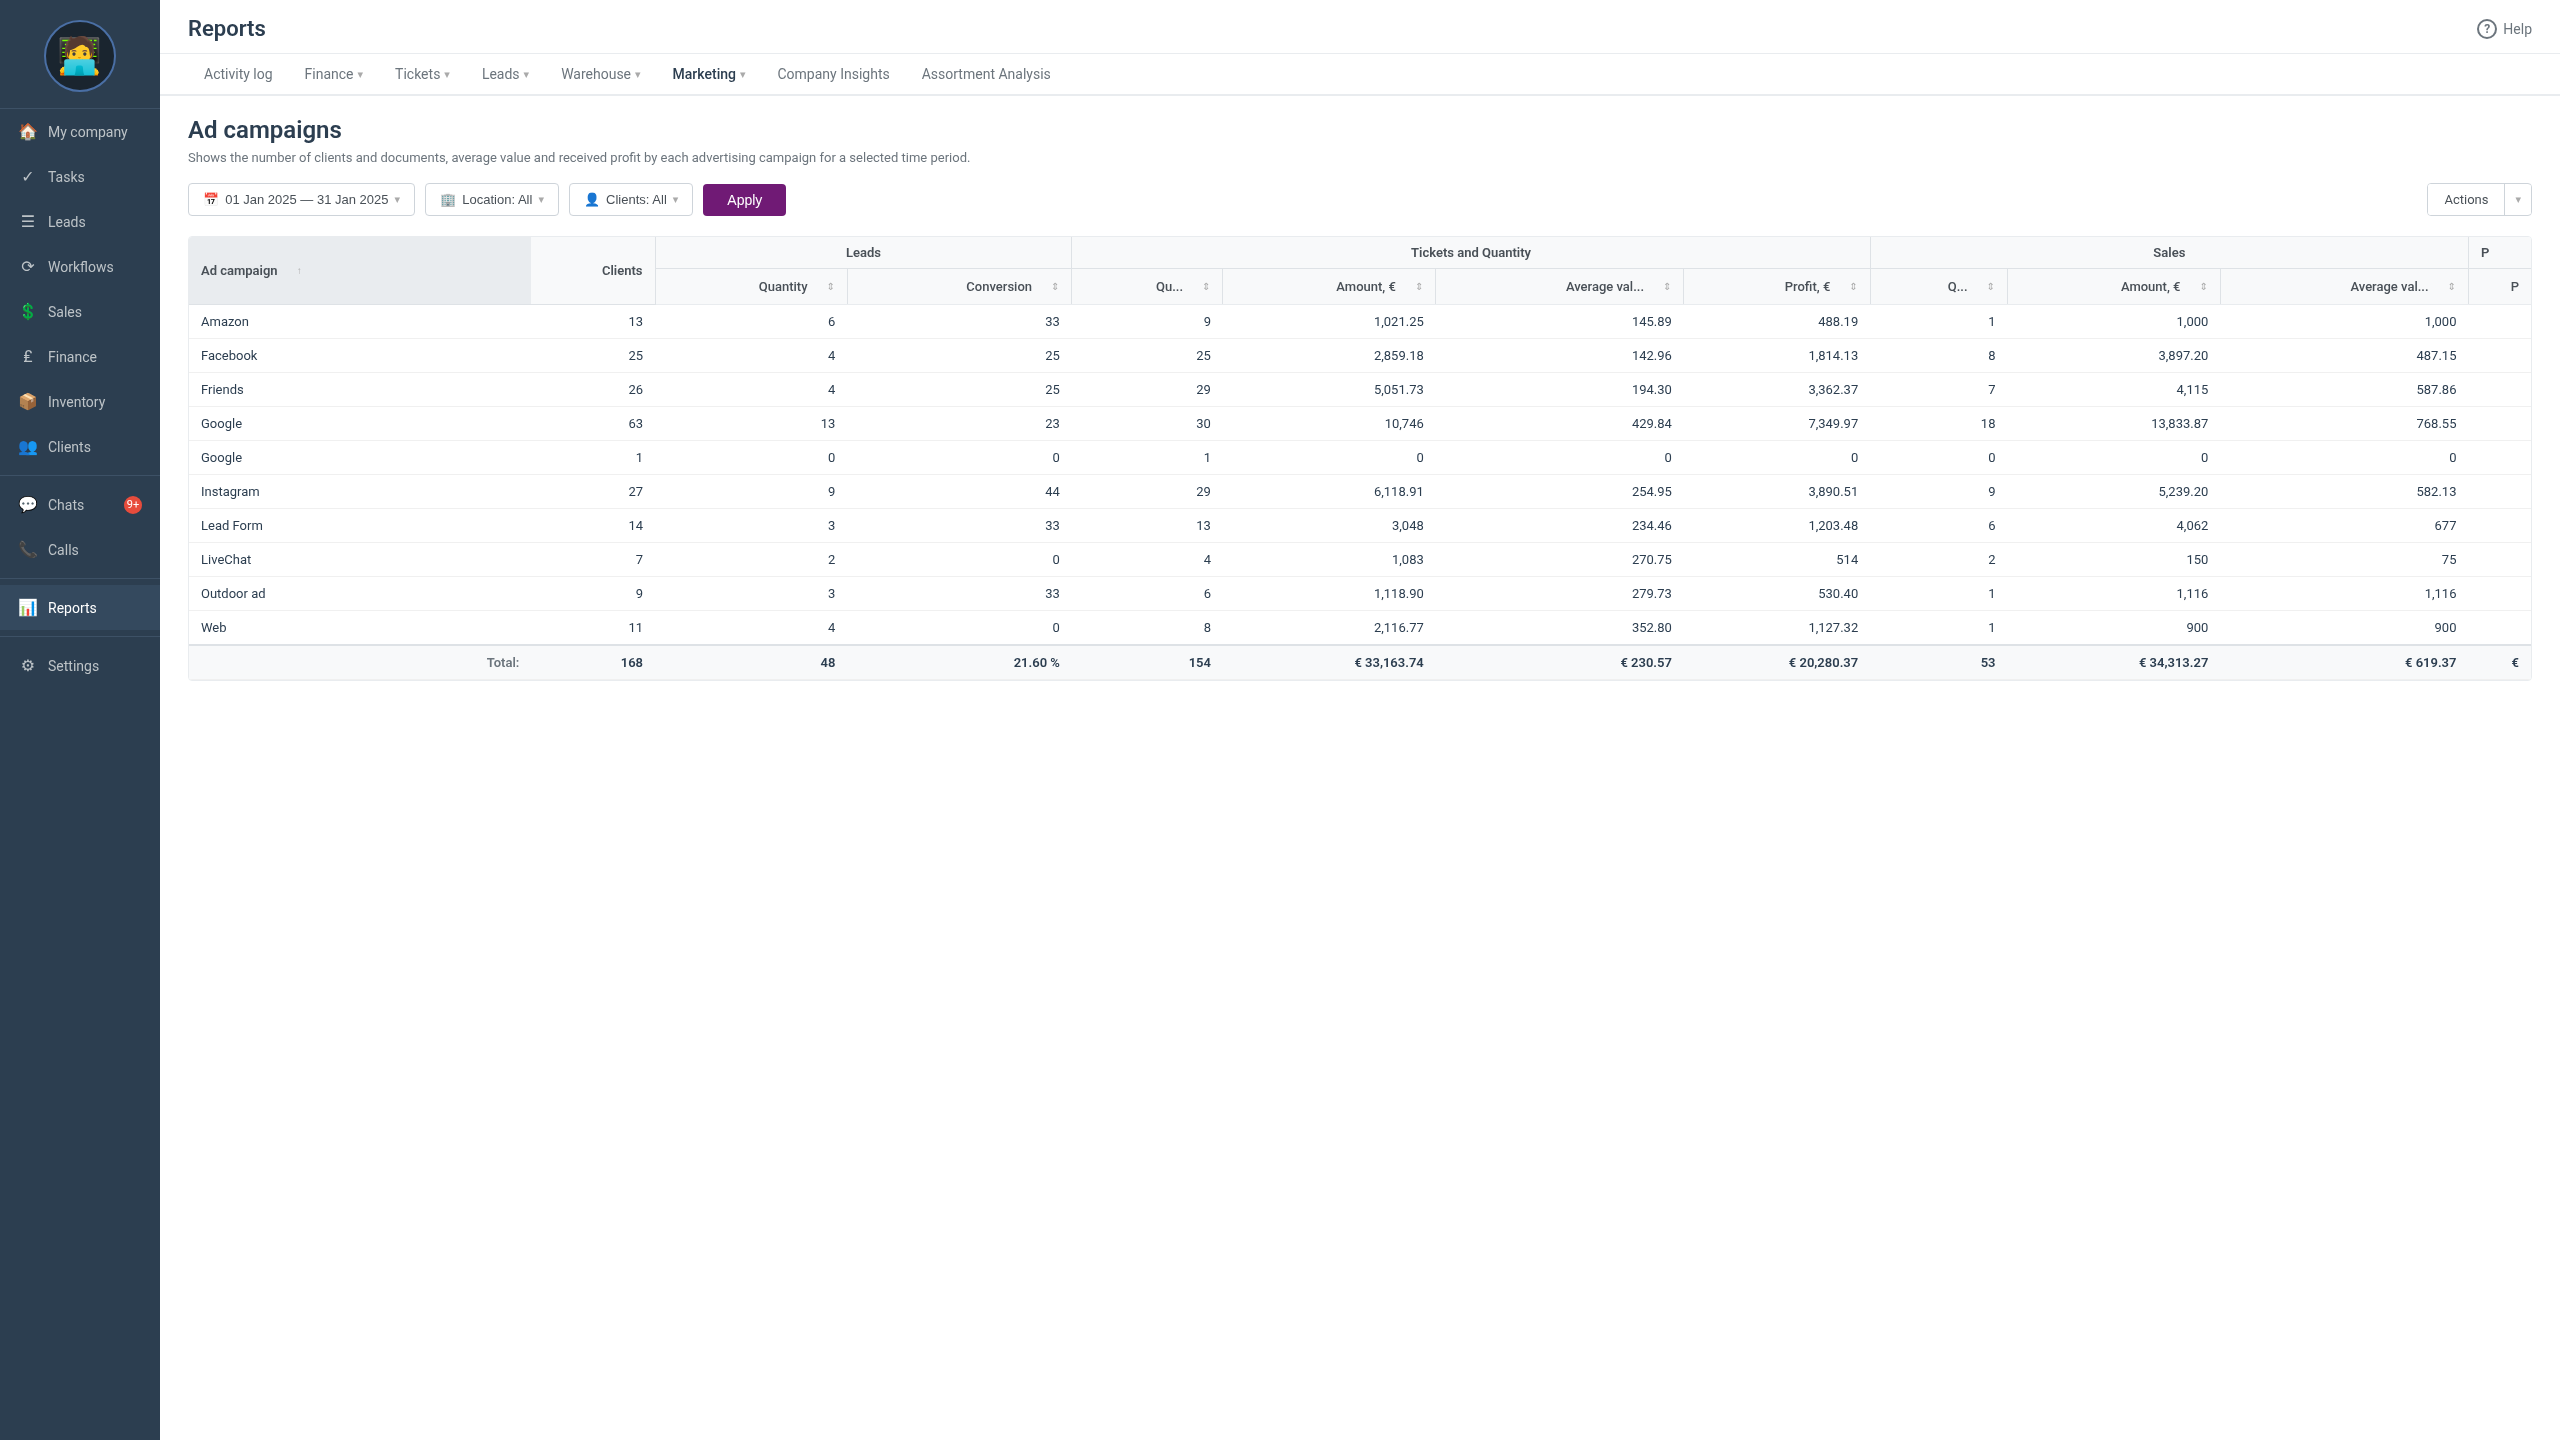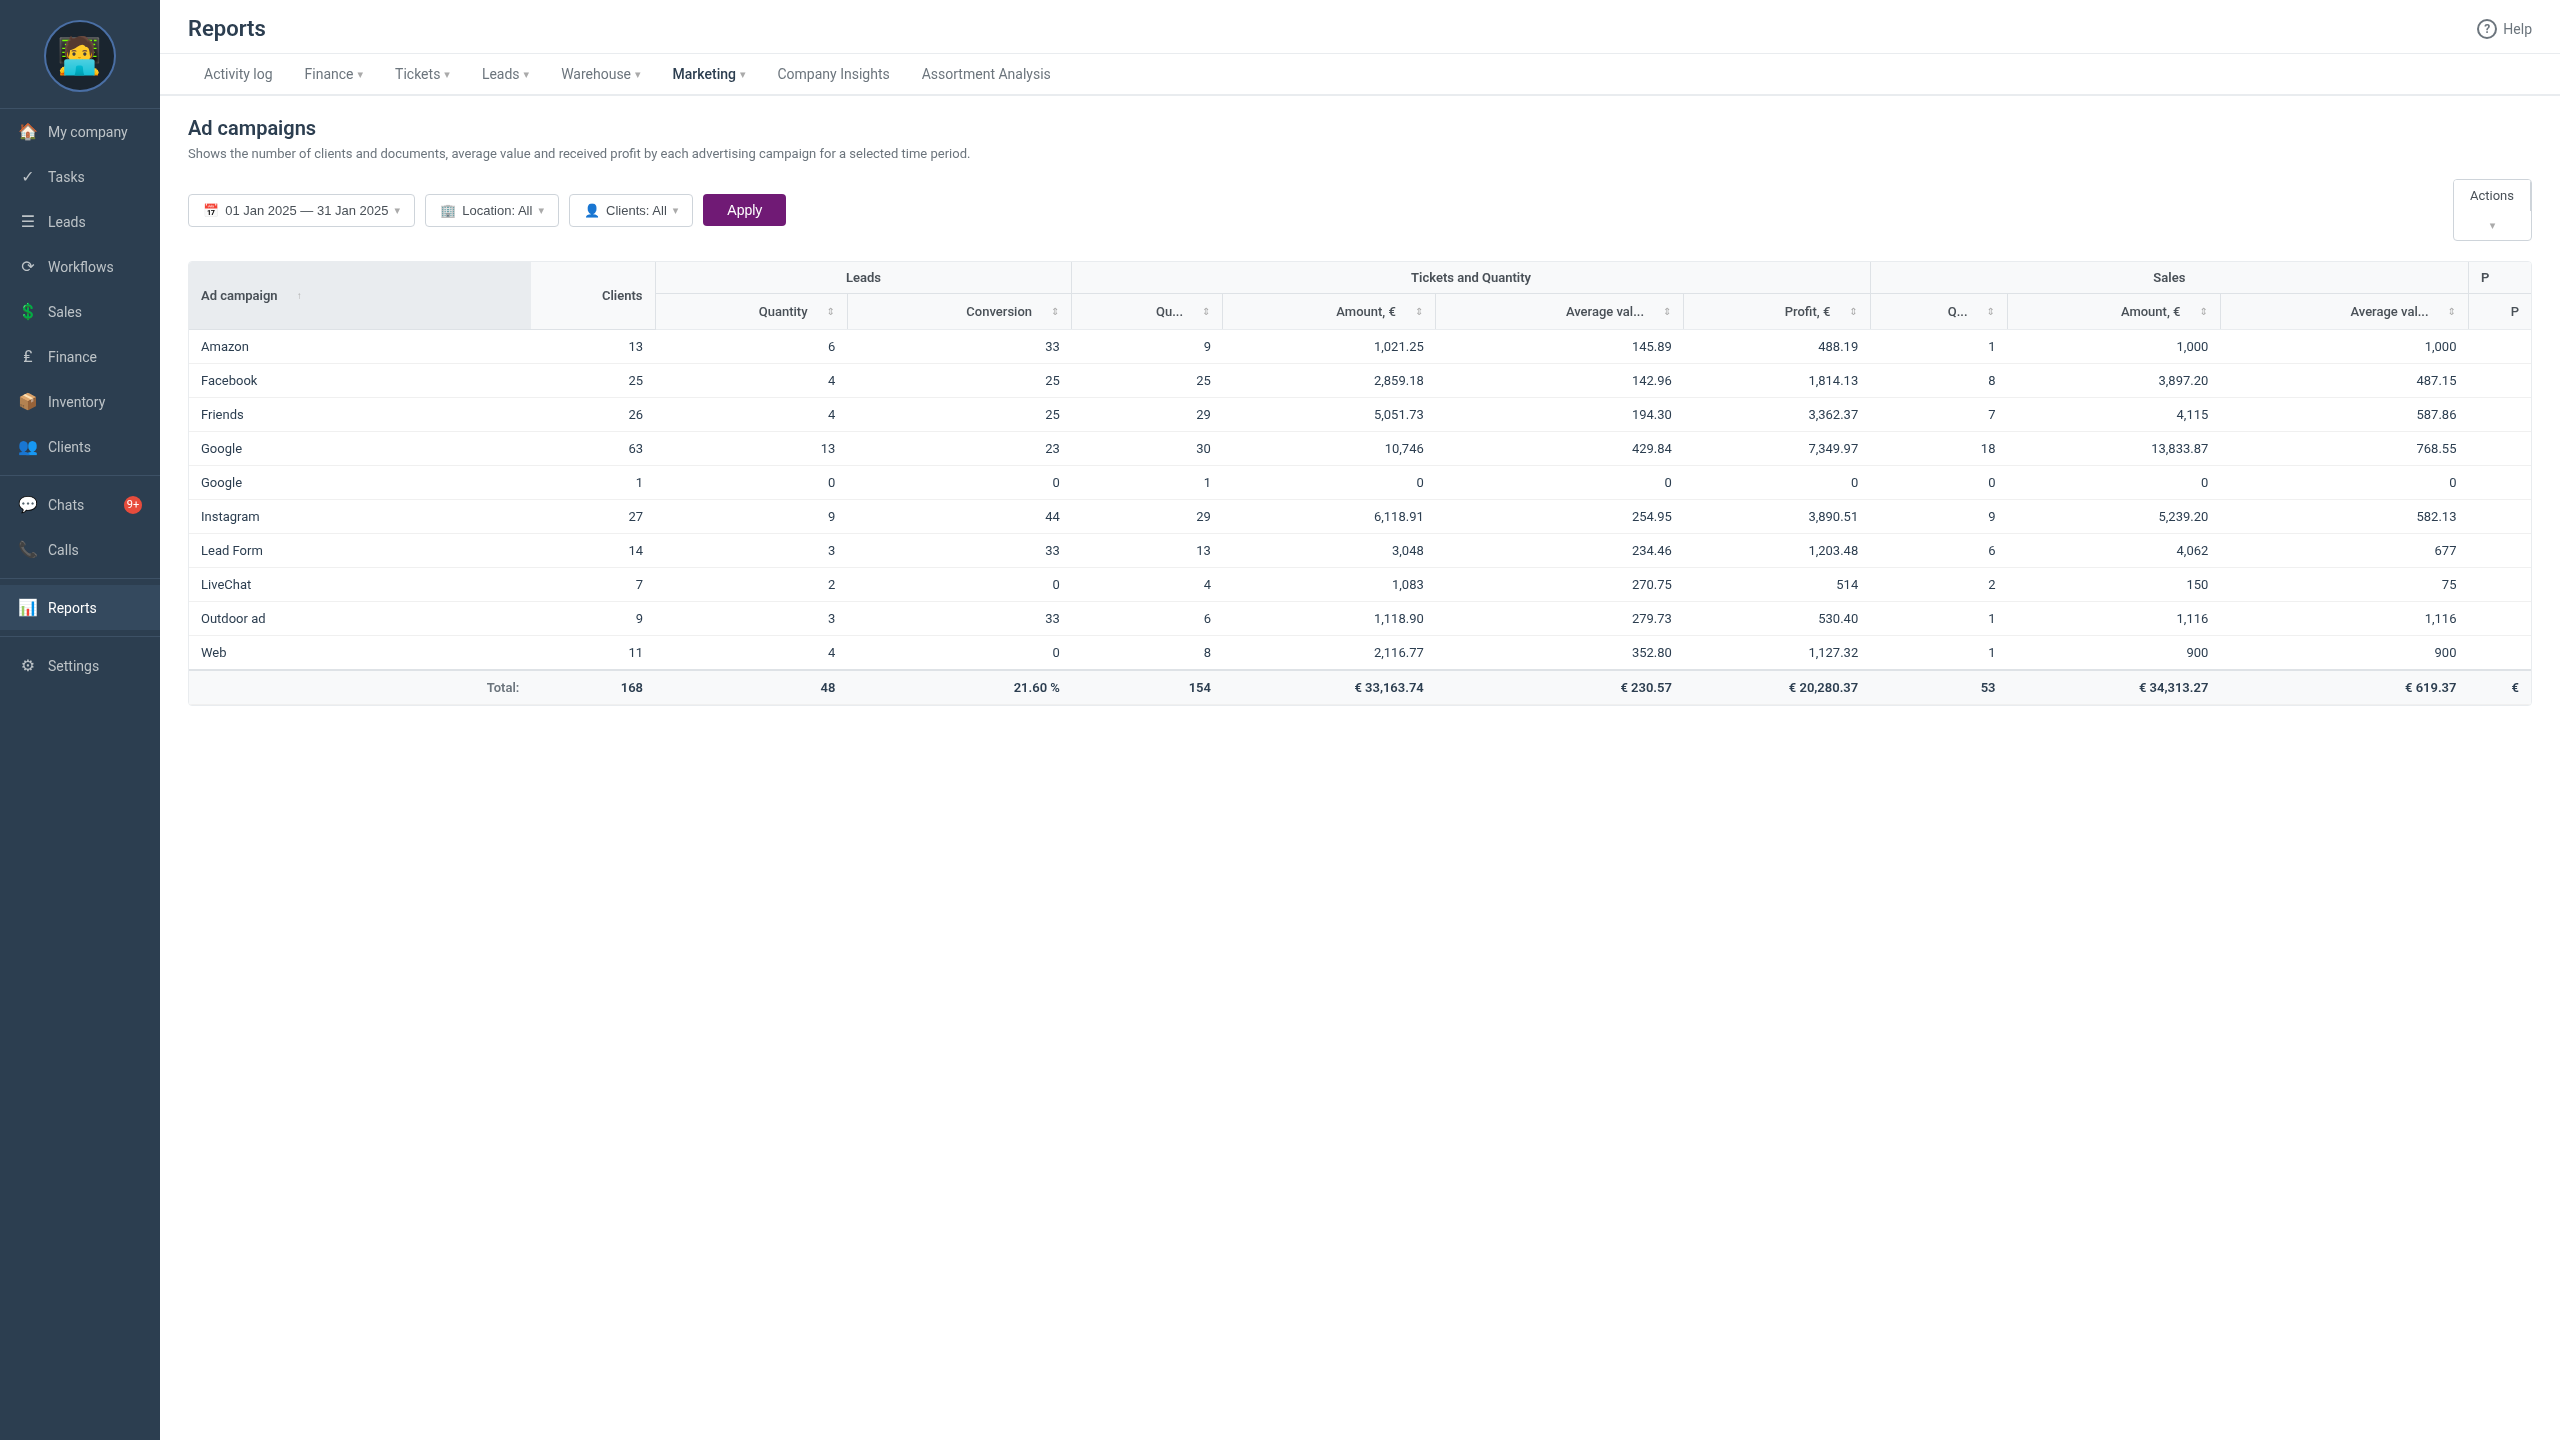--- a/index.html
+++ b/index.html
@@ -134,21 +134,21 @@
     }
     .tab-arrow { font-size: 11px; color: #aaa; }
 
     
     .content {
       flex: 1;
       overflow-y: auto;
       padding: 20px 28px;
     }
     .section-title {
-      font-size: 20px;
+      font-size: 24px;
       font-weight: 600;
       color: #2c3e50;
       margin-bottom: 6px;
     }
     .section-desc {
       font-size: 13px;
       color: #6c757d;
       margin-bottom: 18px;
     }
 
@@ -183,21 +183,20 @@
       font-size: 14px;
       font-weight: 500;
     }
     .spacer { flex: 1; }
     .actions-btn {
       display: flex;
       align-items: center;
       border: 1px solid #ced4da;
       border-radius: 4px;
       overflow: hidden;
-      flex-direction: column;
     }
     .actions-main {
       padding: 8px 16px;
       background: #fff;
       cursor: pointer;
       font-size: 13px;
       color: #495057;
       border-right: 1px solid #ced4da;
     }
     .actions-dropdown {

